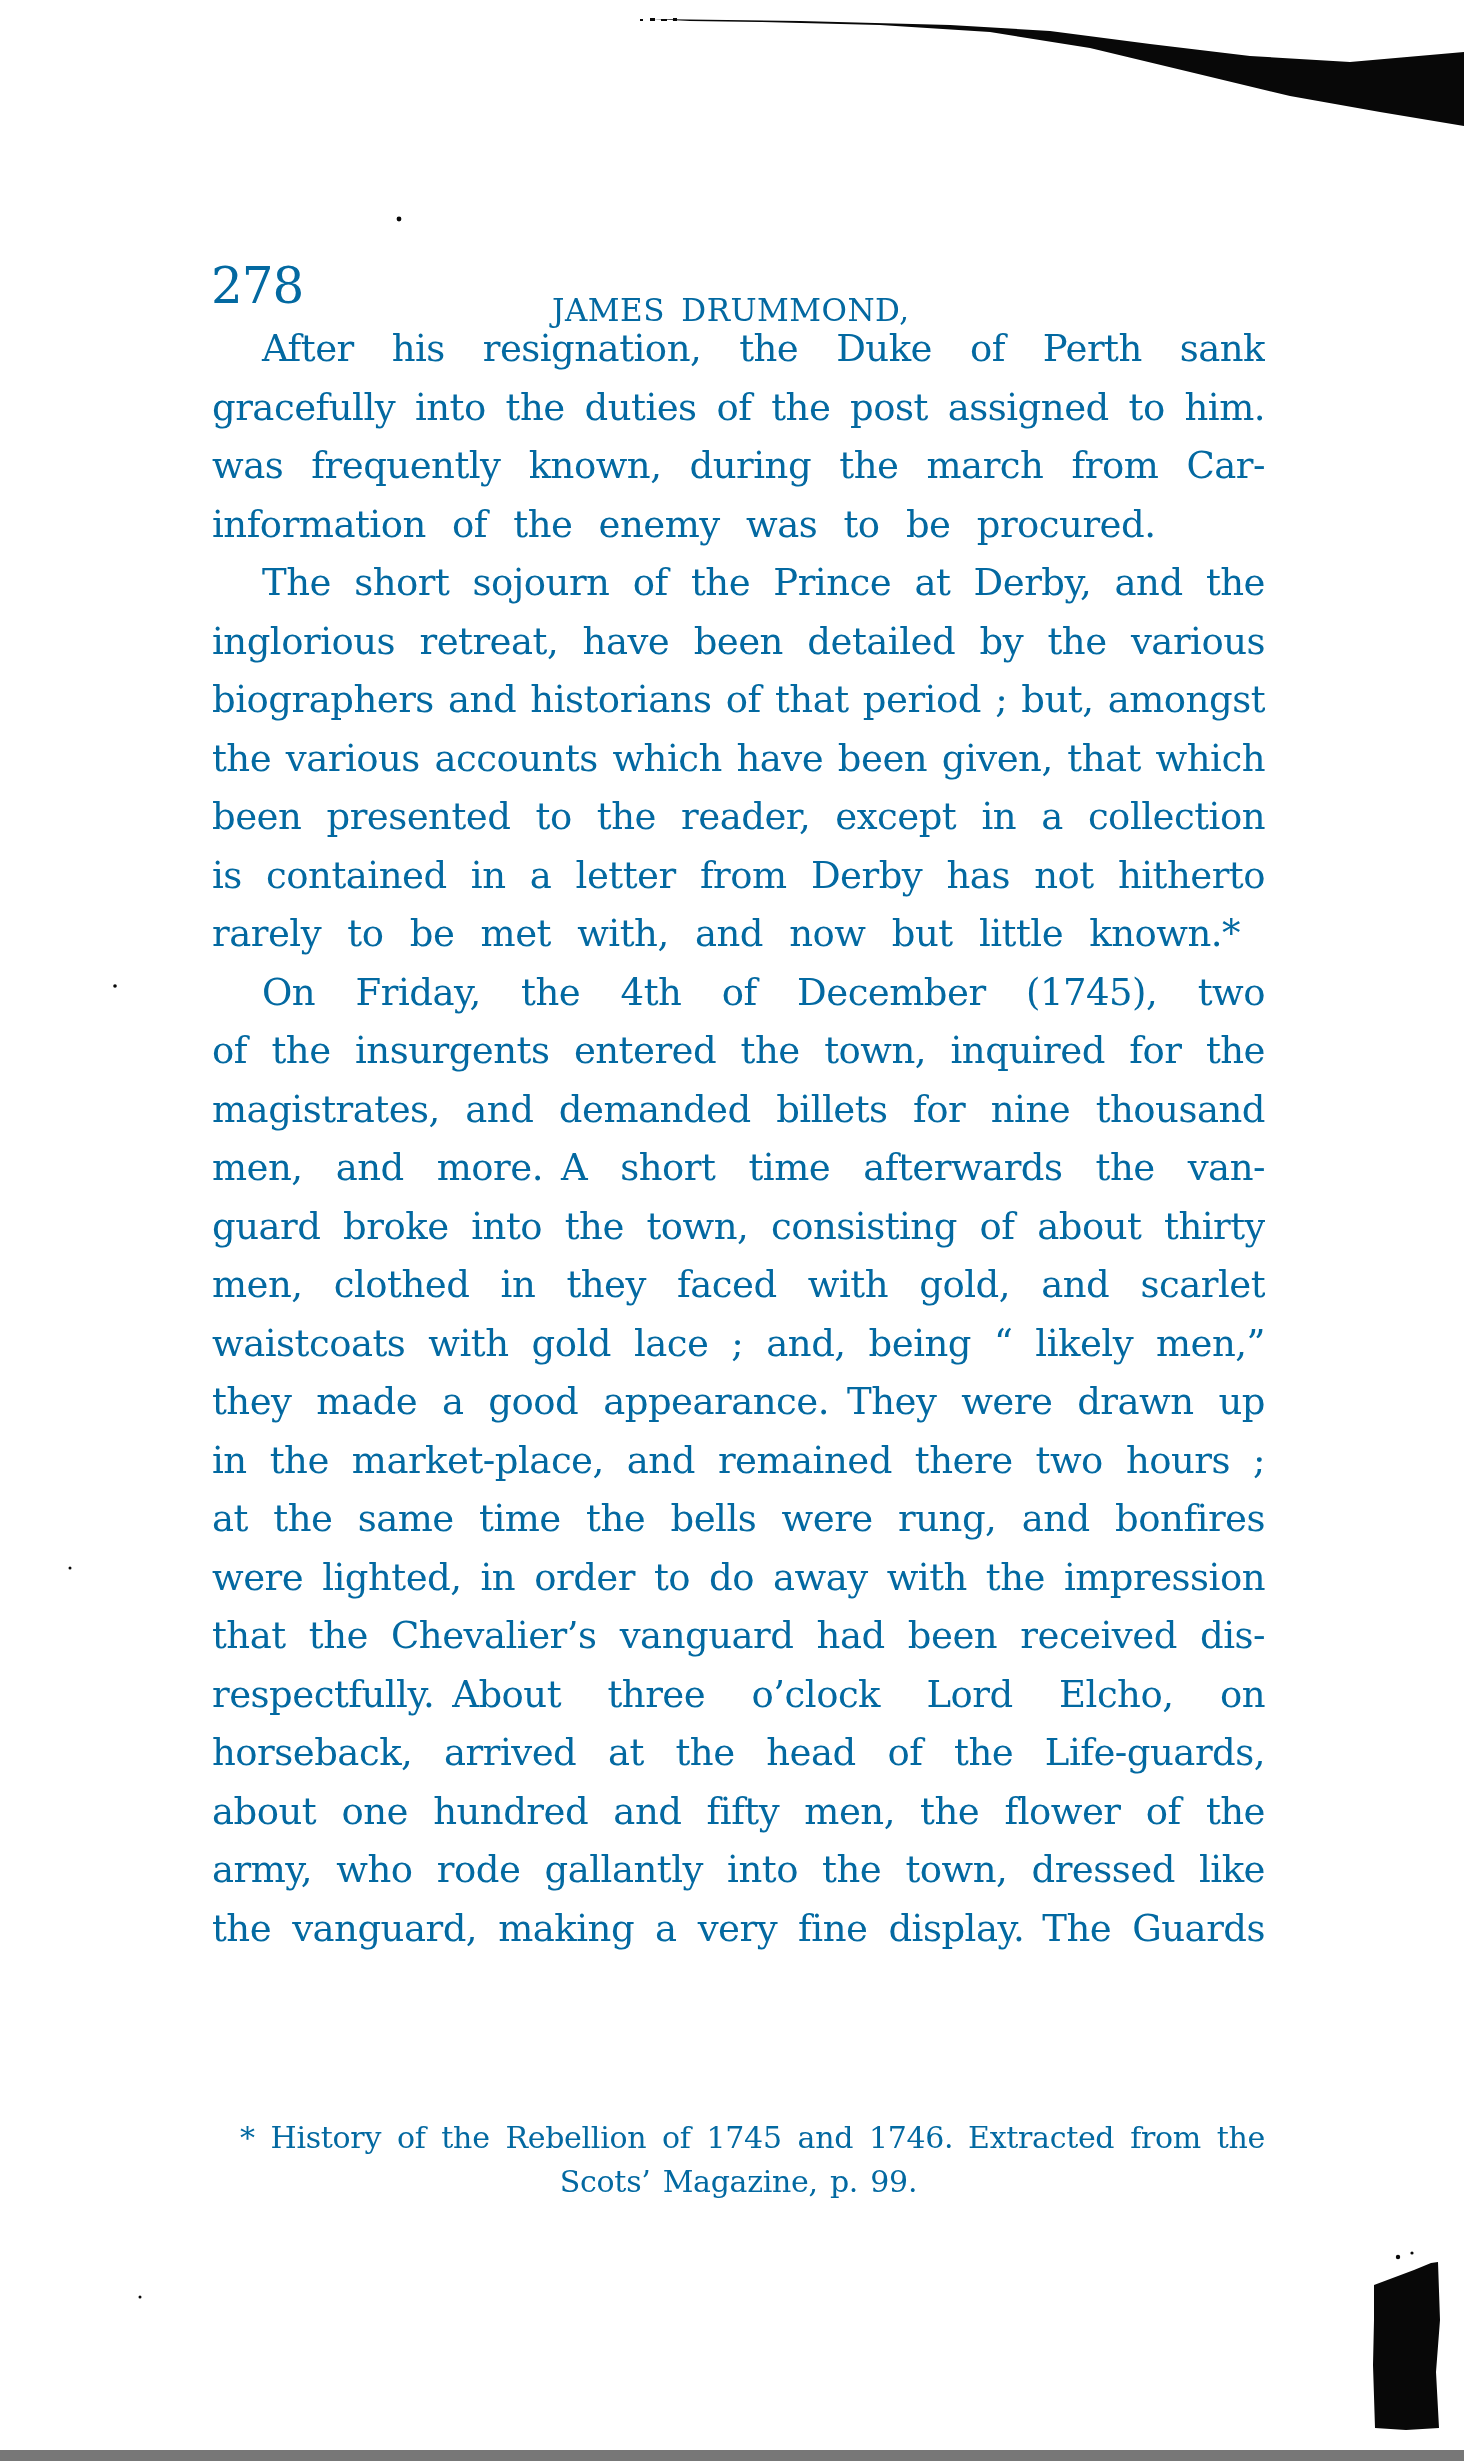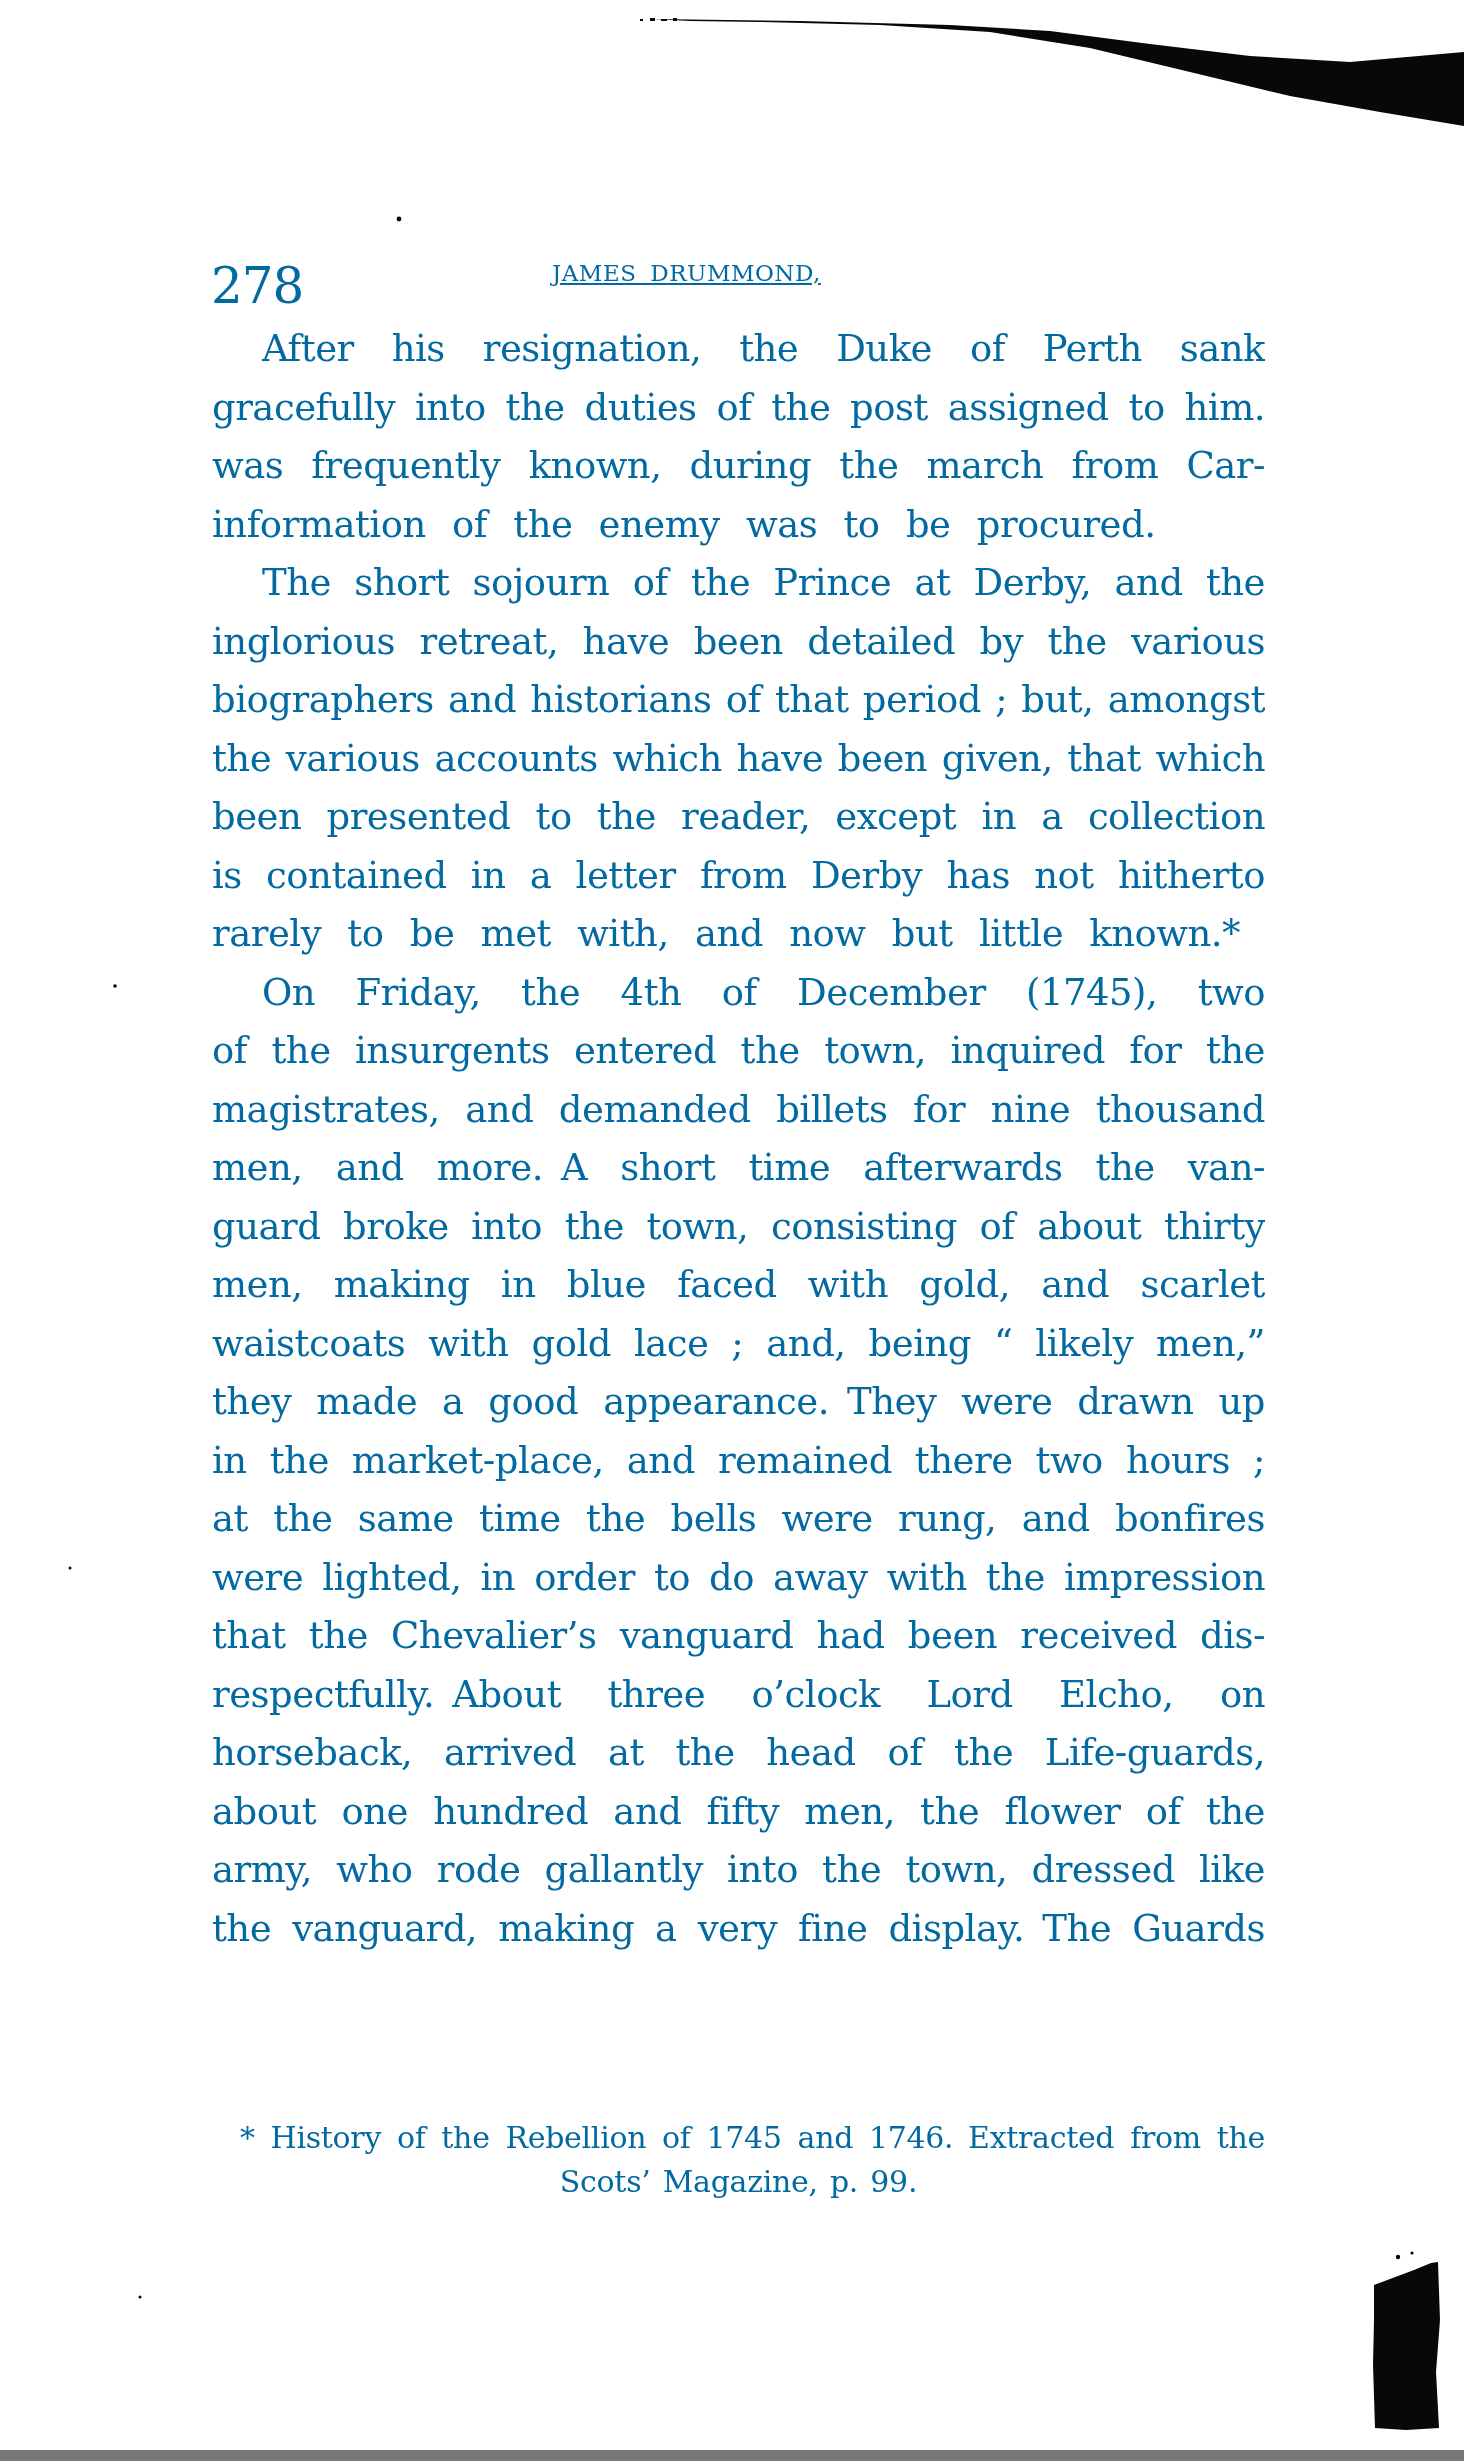--- a/index.html
+++ b/index.html
@@ -22,26 +22,25 @@
     position: absolute;
     left: 211px;
     top: 257px;
     font-size: 50px;
     letter-spacing: -1px;
     white-space: nowrap;
   }
   .running-header {
     position: absolute;
     left: 552px;
-    top: 260px;
-    font-size: 23px;
+    top: 292px;
+    font-size: 31px;
     letter-spacing: 0.5px;
     word-spacing: 6px;
     white-space: nowrap;
-    text-decoration: underline;
   }
   .body-text {
     position: absolute;
     left: 212px;
     top: 320px;
     width: 1053px;
     font-size: 37px;
     letter-spacing: -0.5px;
   }
   .bline {
@@ -96,21 +95,21 @@
       <div class="bline j">biographers and historians of that period ; but, amongst</div>
       <div class="bline j">the various accounts which have been given, that which</div>
       <div class="bline j">been presented to the reader, except in a collection</div>
       <div class="bline j">is contained in a letter from Derby has not hitherto</div>
       <div class="bline noj loose">rarely to be met with, and now but little known.*</div>
       <div class="bline j ind">On Friday, the 4th of December (1745), two</div>
       <div class="bline j">of the insurgents entered the town, inquired for the</div>
       <div class="bline j">magistrates, and demanded billets for nine thousand</div>
       <div class="bline j">men, and more. A short time afterwards the van-</div>
       <div class="bline j">guard broke into the town, consisting of about thirty</div>
-      <div class="bline j">men, making in blue faced with gold, and scarlet</div>
+      <div class="bline j">men, clothed in they faced with gold, and scarlet</div>
       <div class="bline j">waistcoats with gold lace ; and, being “ likely men,”</div>
       <div class="bline j">they made a good appearance. They were drawn up</div>
       <div class="bline j">in the market-place, and remained there two hours ;</div>
       <div class="bline j">at the same time the bells were rung, and bonfires</div>
       <div class="bline j">were lighted, in order to do away with the impression</div>
       <div class="bline j">that the Chevalier’s vanguard had been received dis-</div>
       <div class="bline j">respectfully. About three o’clock Lord Elcho, on</div>
       <div class="bline j">horseback, arrived at the head of the Life-guards,</div>
       <div class="bline j">about one hundred and fifty men, the flower of the</div>
       <div class="bline j">army, who rode gallantly into the town, dressed like</div>

